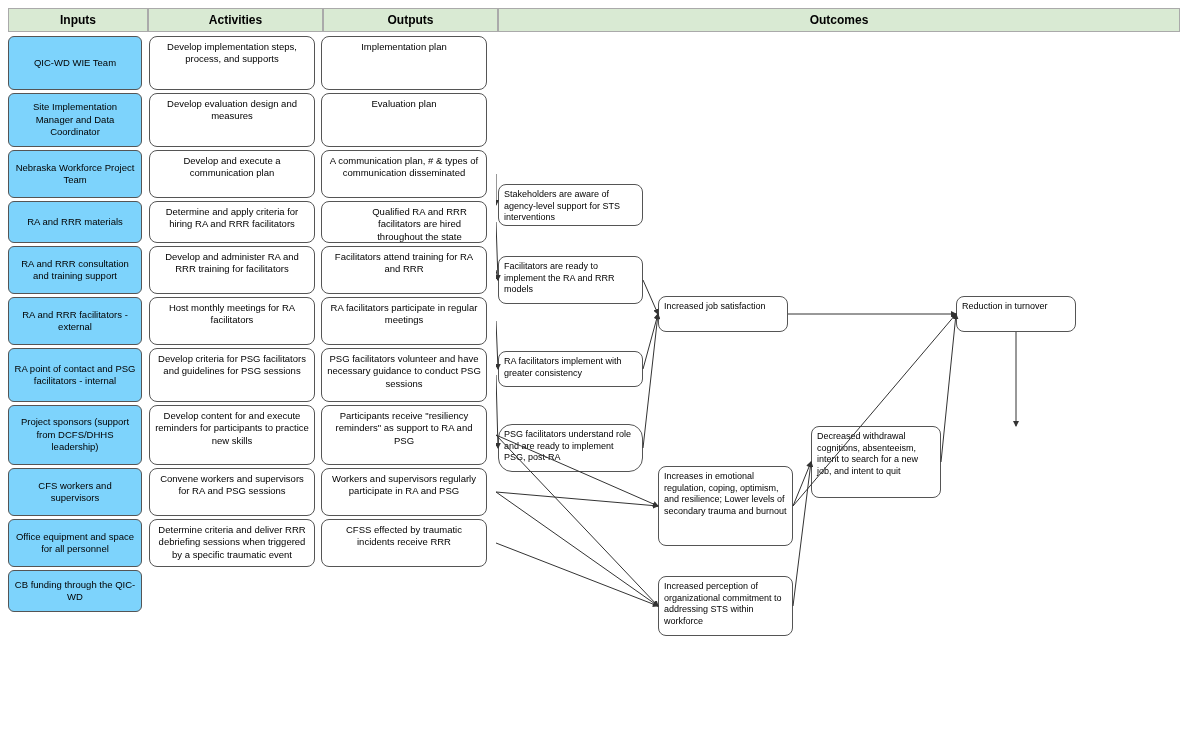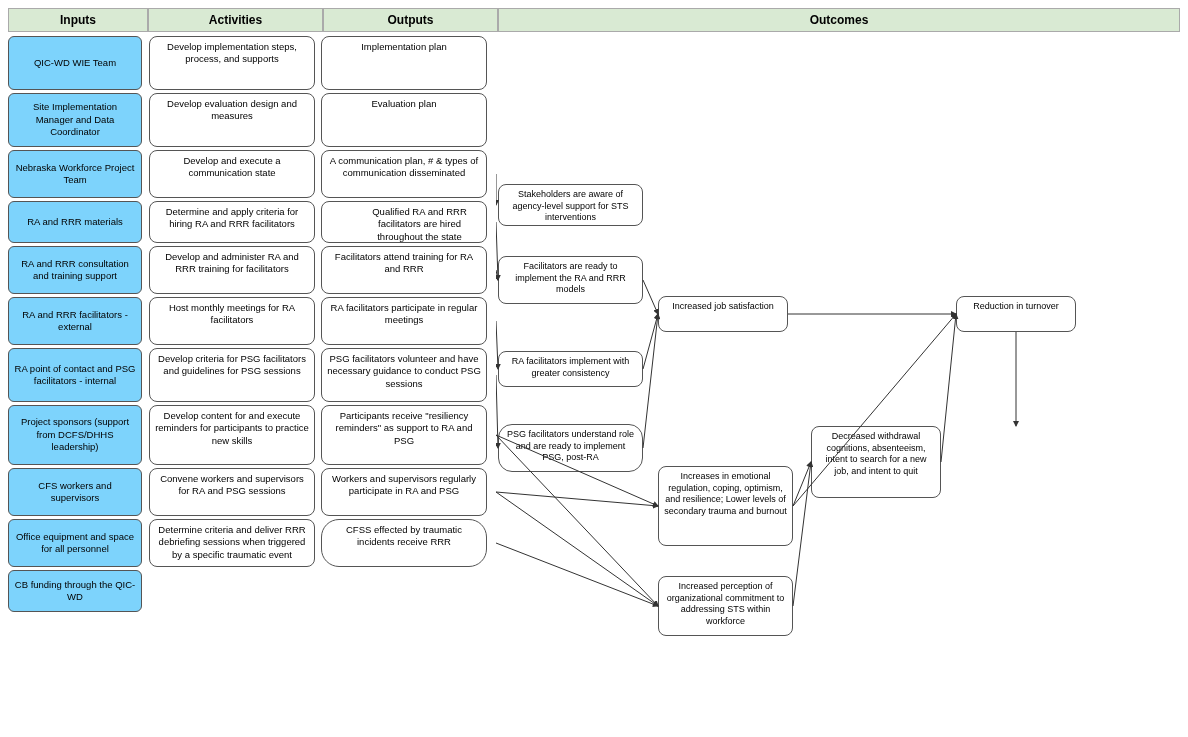--- a/index.html
+++ b/index.html
@@ -55,21 +55,20 @@
       pointer-events: none;
     }
 
     
     .outcome-box {
       position: absolute;
       border: 1px solid #555;
       border-radius: 8px;
       padding: 4px 5px;
       background: #fff;
-      text-align: center;
       font-size: 9px;
       line-height: 1.3;
     }
 
     
     .input-box {
       border: 1px solid #555;
       border-radius: 6px;
       padding: 4px 5px;
       background: #7dd3fc;
@@ -107,41 +106,41 @@
       <div class="input-box" style="height:48px;">CFS workers and supervisors</div>
       <div class="input-box" style="height:48px;">Office equipment and space for all personnel</div>
       <div class="input-box" style="height:42px;">CB funding through the QIC-WD</div>
     </div>
 
     <div style="width:350px; flex-shrink:0; display:flex; gap:0;">
 
       <div style="width:172px; display:flex; flex-direction:column; gap:3px; padding:0 3px;">
         <div class="box" style="height:54px;">Develop implementation steps, process, and supports</div>
         <div class="box" style="height:54px;">Develop evaluation design and measures</div>
-        <div class="box" style="height:48px;">Develop and execute a communication state</div>
+        <div class="box" style="height:48px;">Develop and execute a communication plan</div>
         <div class="box" style="height:42px;">Determine and apply criteria for hiring RA and RRR facilitators</div>
         <div class="box" style="height:48px;">Develop and administer RA and RRR training for facilitators</div>
         <div class="box" style="height:48px;">Host monthly meetings for RA facilitators</div>
         <div class="box" style="height:54px;">Develop criteria for PSG facilitators and guidelines for PSG sessions</div>
         <div class="box" style="height:60px;">Develop content for and execute reminders for participants to practice new skills</div>
         <div class="box" style="height:48px;">Convene workers and supervisors for RA and PSG sessions</div>
         <div class="box" style="height:48px;">Determine criteria and deliver RRR debriefing sessions when triggered by a specific traumatic event</div>
       </div>
 
       <div style="width:172px; display:flex; flex-direction:column; gap:3px; padding:0 3px;">
         <div class="box" style="height:54px;">Implementation plan</div>
         <div class="box" style="height:54px;">Evaluation plan</div>
         <div class="box" style="height:48px;">A communication plan, # &amp; types of communication disseminated</div>
         <div class="box" style="height:42px;padding-left:36px;">Qualified RA and RRR facilitators are hired throughout the state</div>
         <div class="box" style="height:48px;">Facilitators attend training for RA and RRR</div>
         <div class="box" style="height:48px;">RA facilitators participate in regular meetings</div>
         <div class="box" style="height:54px;">PSG facilitators volunteer and have necessary guidance to conduct PSG sessions</div>
         <div class="box" style="height:60px;">Participants receive "resiliency reminders" as support to RA and PSG</div>
         <div class="box" style="height:48px;">Workers and supervisors regularly participate in RA and PSG</div>
-        <div class="box" style="height:48px;border-radius:18px;">CFSS effected by traumatic incidents receive RRR</div>
+        <div class="box" style="height:48px;">CFSS effected by traumatic incidents receive RRR</div>
       </div>
     </div>
 
     <div style="flex:1; position:relative; min-height:680px;">
 
       <div class="outcome-box" style="left:2px; top:148px; width:145px; height:42px;">Stakeholders are aware of agency-level support for STS interventions</div>
       <div class="outcome-box" style="left:2px; top:220px; width:145px; height:48px;">Facilitators are ready to implement the RA and RRR models</div>
       <div class="outcome-box" style="left:2px; top:315px; width:145px; height:36px;">RA facilitators implement with greater consistency</div>
       <div class="outcome-box" style="left:2px; top:388px; width:145px; height:48px;border-radius:14px;">PSG facilitators understand role and are ready to implement PSG, post-RA</div>
 

